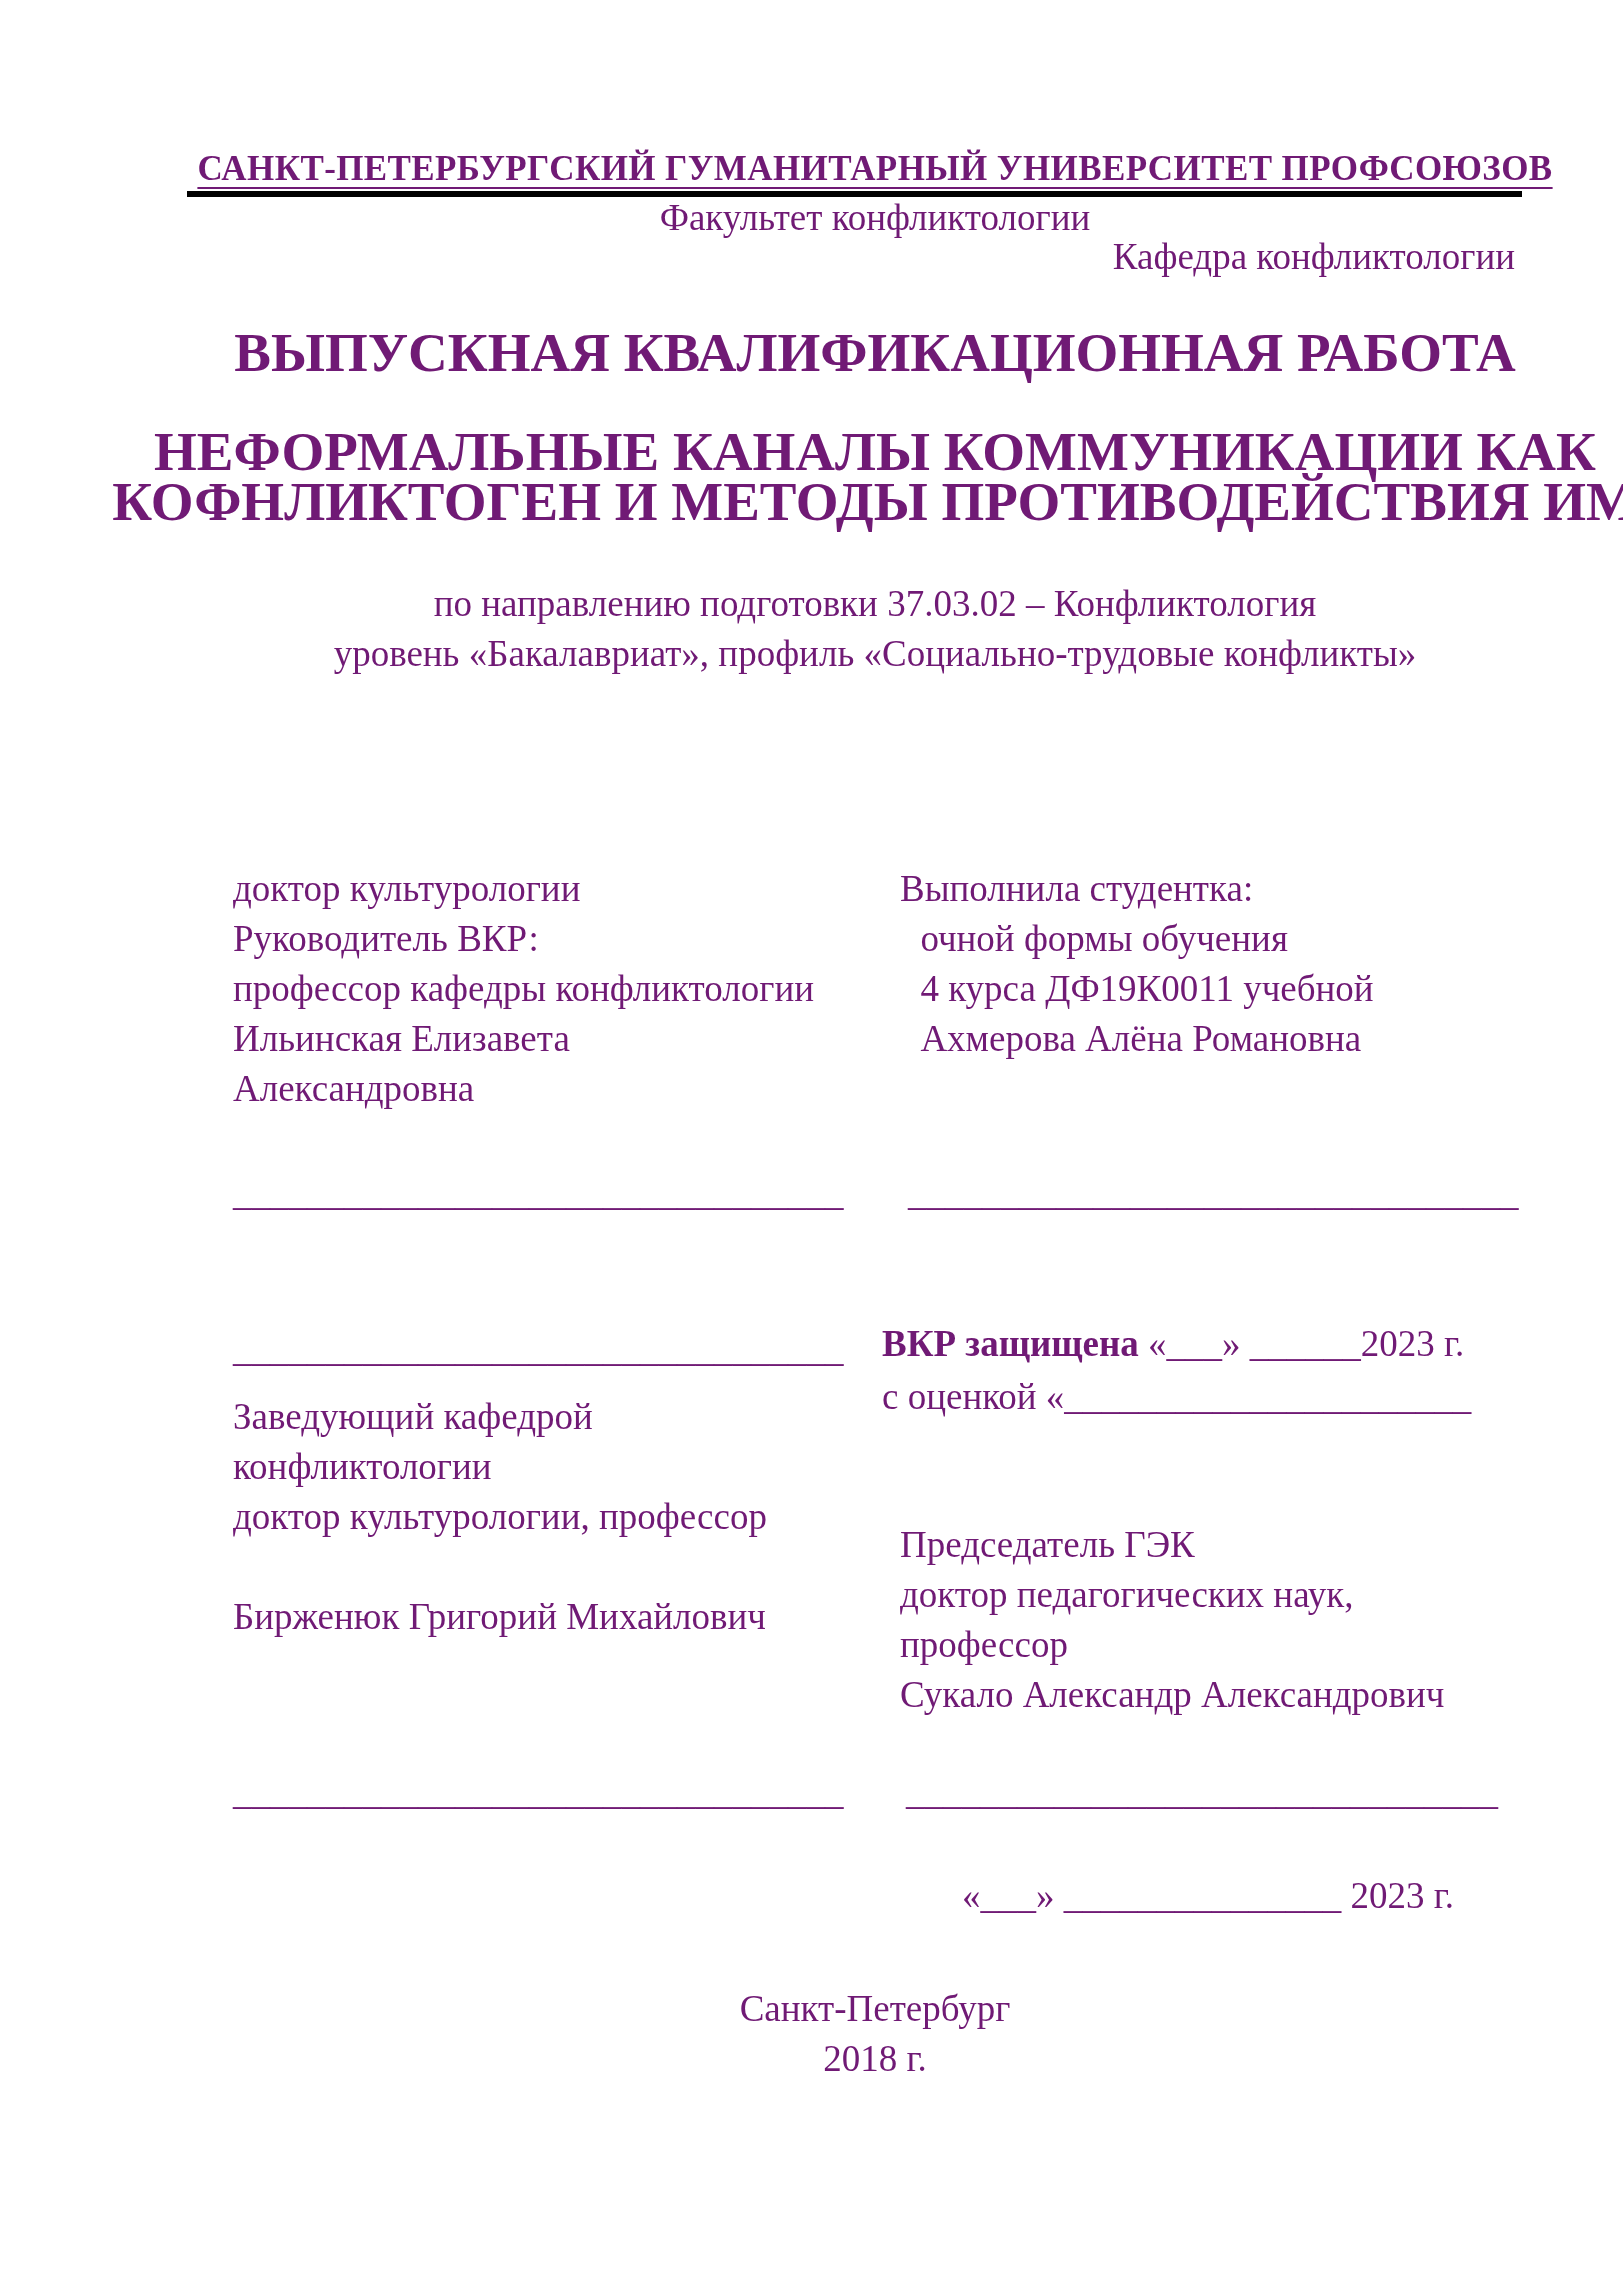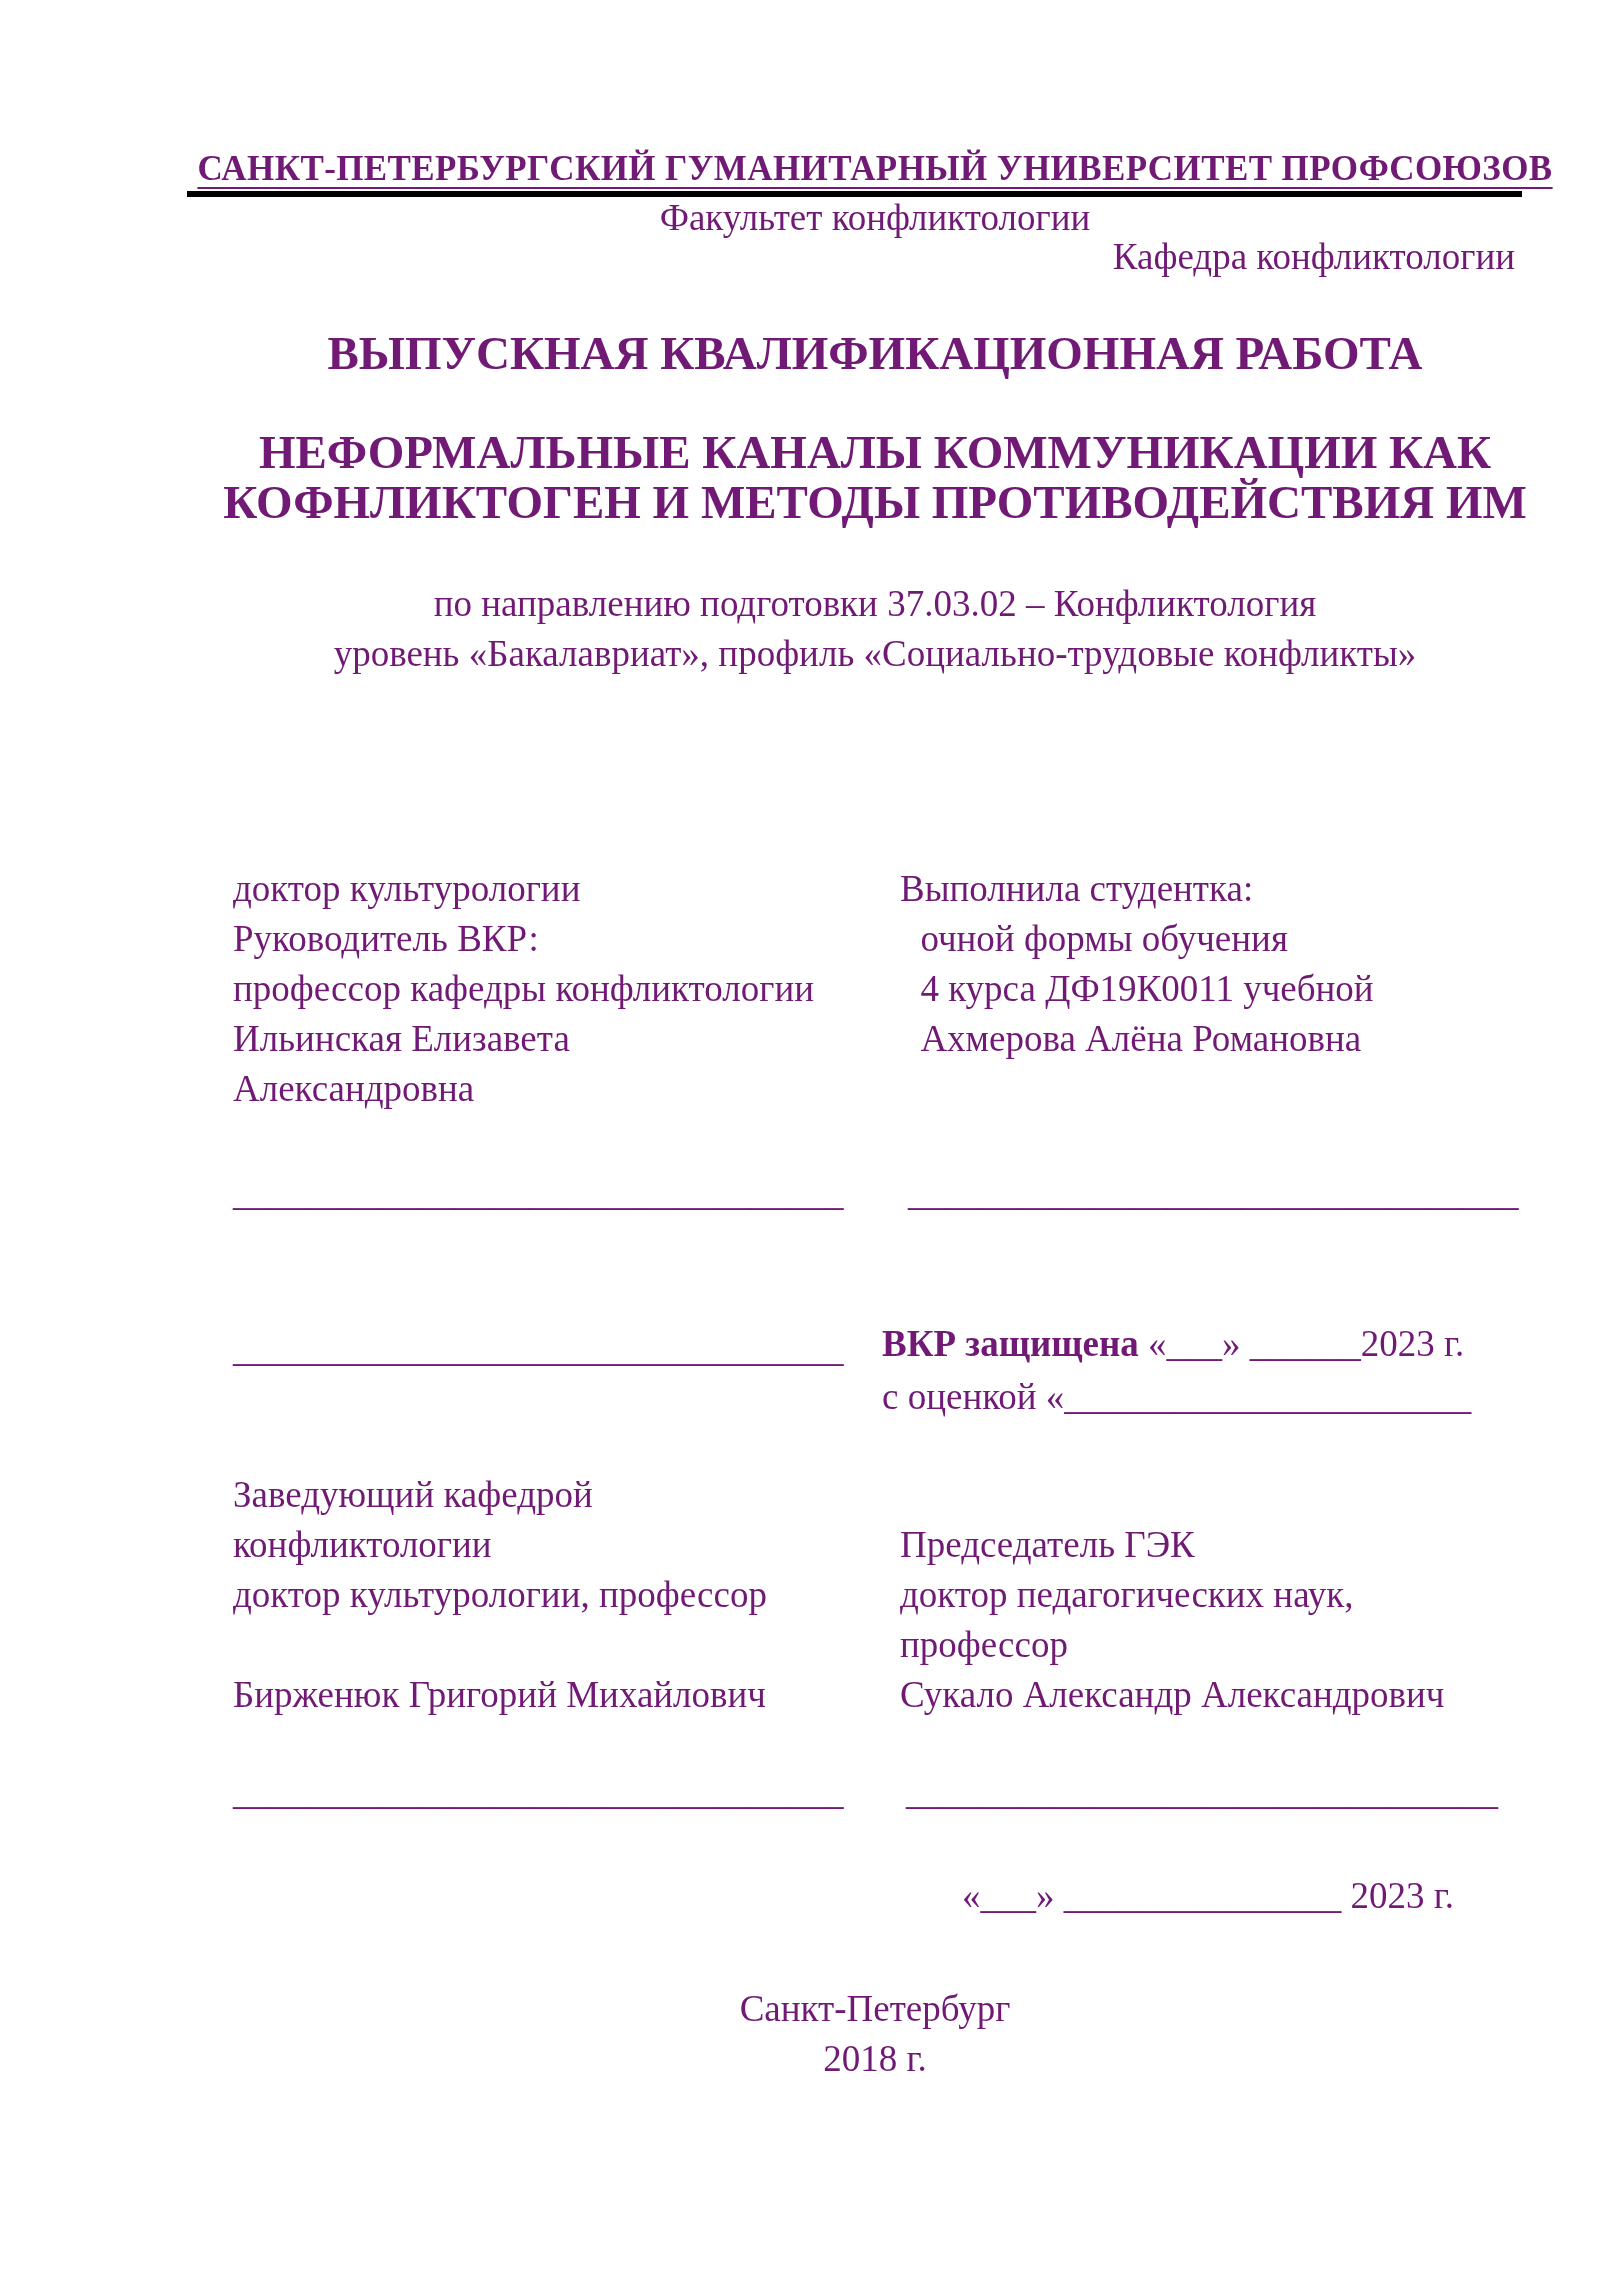--- a/index.html
+++ b/index.html
@@ -8,21 +8,21 @@
     width:1623px;height:2295px;
     background:#ffffff;color:#701a75;
     font-family:"Liberation Serif","DejaVu Serif",serif;
     font-size:37px;line-height:50px;
     overflow:hidden;
   }
   .abs{position:absolute;white-space:nowrap;}
   .ctr{left:875px;transform:translateX(-50%);text-align:center;}
   .b{font-weight:bold;}
   .h1{font-size:35px;text-decoration:underline;text-decoration-thickness:2.4px;text-underline-offset:7px;letter-spacing:0.4px;}
-  .h2{font-size:47px;}
+  .h2{font-size:55px;}
   .rule{position:absolute;background:#000000;}
   .line{min-height:50px;}
   .ind{padding-left:20.4px;}
 </style>
 </head>
 <body>
 
 <div class="page">
 
   <div class="abs ctr b h1" style="top:144px">САНКТ-ПЕТЕРБУРГСКИЙ ГУМАНИТАРНЫЙ УНИВЕРСИТЕТ ПРОФСОЮЗОВ</div>
@@ -64,21 +64,21 @@
   <div class="abs" style="top:1168px;left:908px">_________________________________</div>
 
   <div class="abs" style="top:1324px;left:233px">_________________________________</div>
 
   <div class="abs" style="top:1319px;left:882px">
     <span class="b">ВКР защищена</span><span> «___» ______2023 г.</span>
   </div>
 
   <div class="abs" style="top:1372px;left:882px">с оценкой «______________________</div>
 
-  <div class="abs" style="top:1470px;left:233px">
+  <div class="abs" style="top:1392px;left:233px">
     <div class="line">Заведующий кафедрой</div>
     <div class="line">конфликтологии</div>
     <div class="line">доктор культурологии, профессор</div>
     <div class="line"></div>
     <div class="line">Бирженюк Григорий Михайлович</div>
   </div>
 
   <div class="abs" style="top:1470px;left:900px">
     <div class="line"></div>
     <div class="line">Председатель ГЭК</div>

